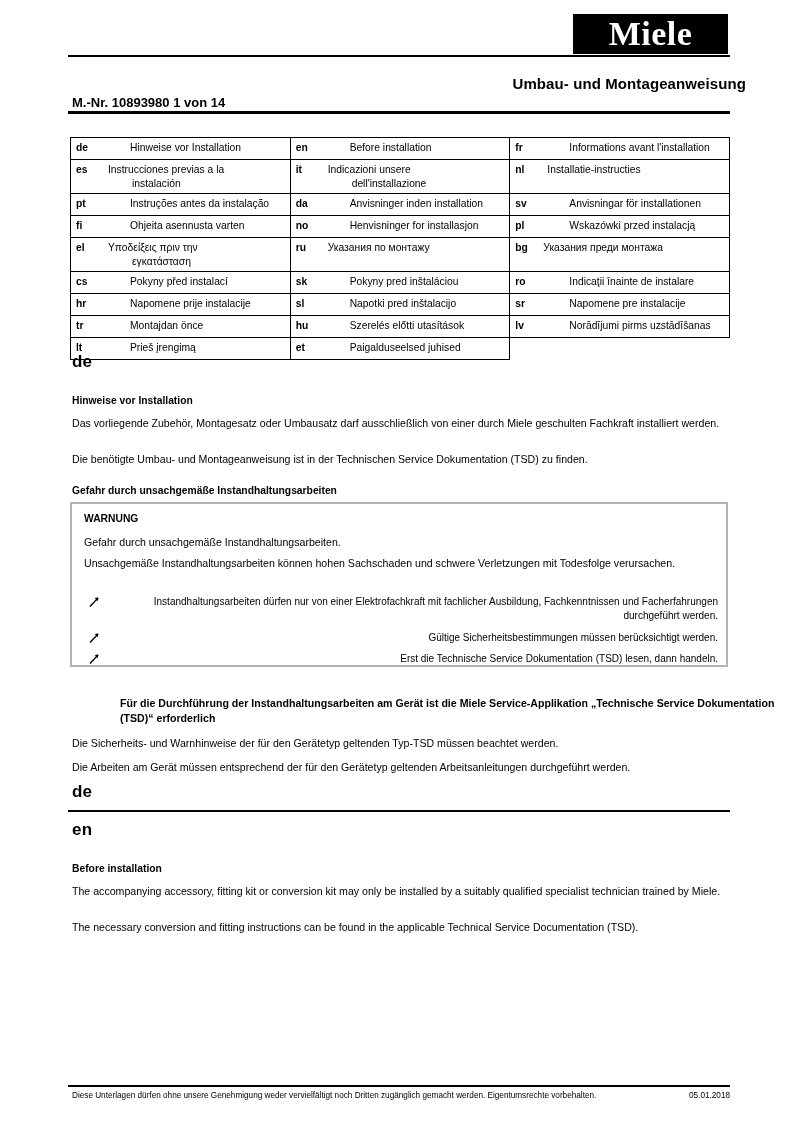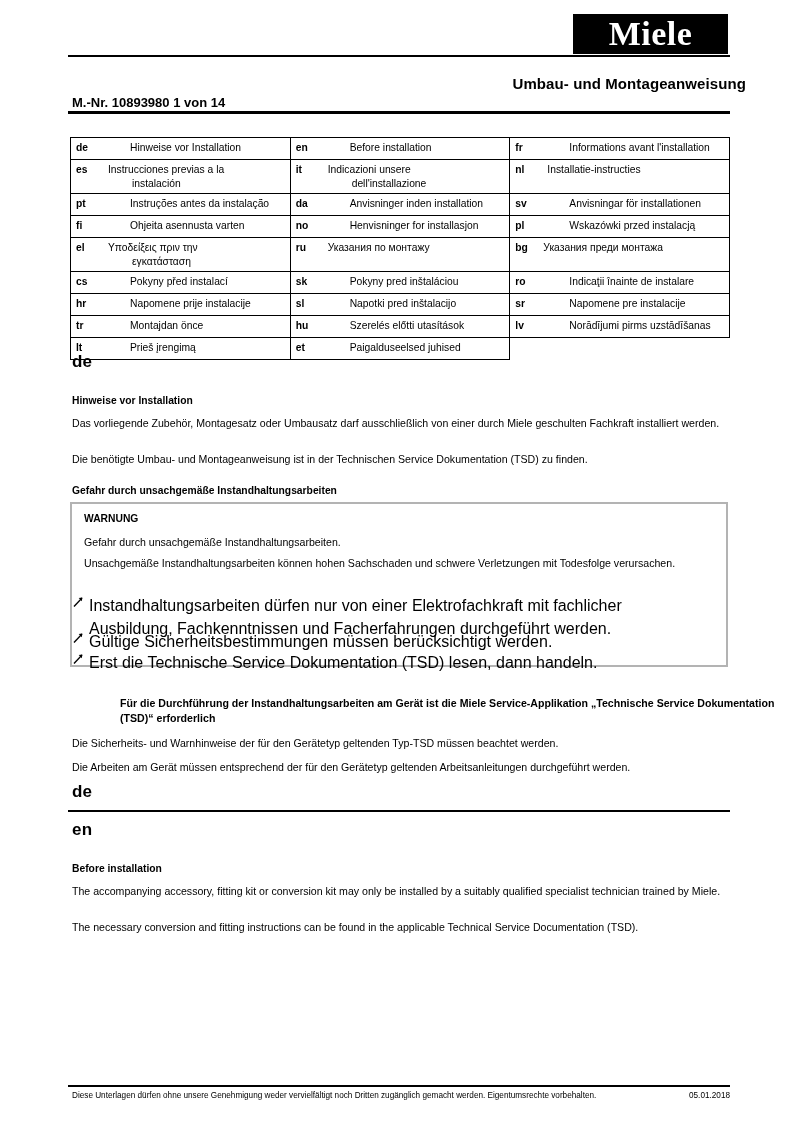--- a/index.html
+++ b/index.html
@@ -161,26 +161,27 @@
   }
   .warn-para {
     position: absolute;
     left: 12px;
     width: 630px;
     font-size: 10.6px;
     line-height: 1.42;
   }
   .warn-item {
     position: absolute;
-    left: 0;
+    left: 16px;
     width: 630px;
-    font-size: 16px;
+    font-size: 10px;
     line-height: 1.42;
     padding-left: 17px;
     box-sizing: border-box;
+    text-align: right;
   }
   .bullet-glyph {
     position: absolute;
     left: 0px;
     top: 1px;
     width: 13px;
     height: 12px;
   }
 
   

